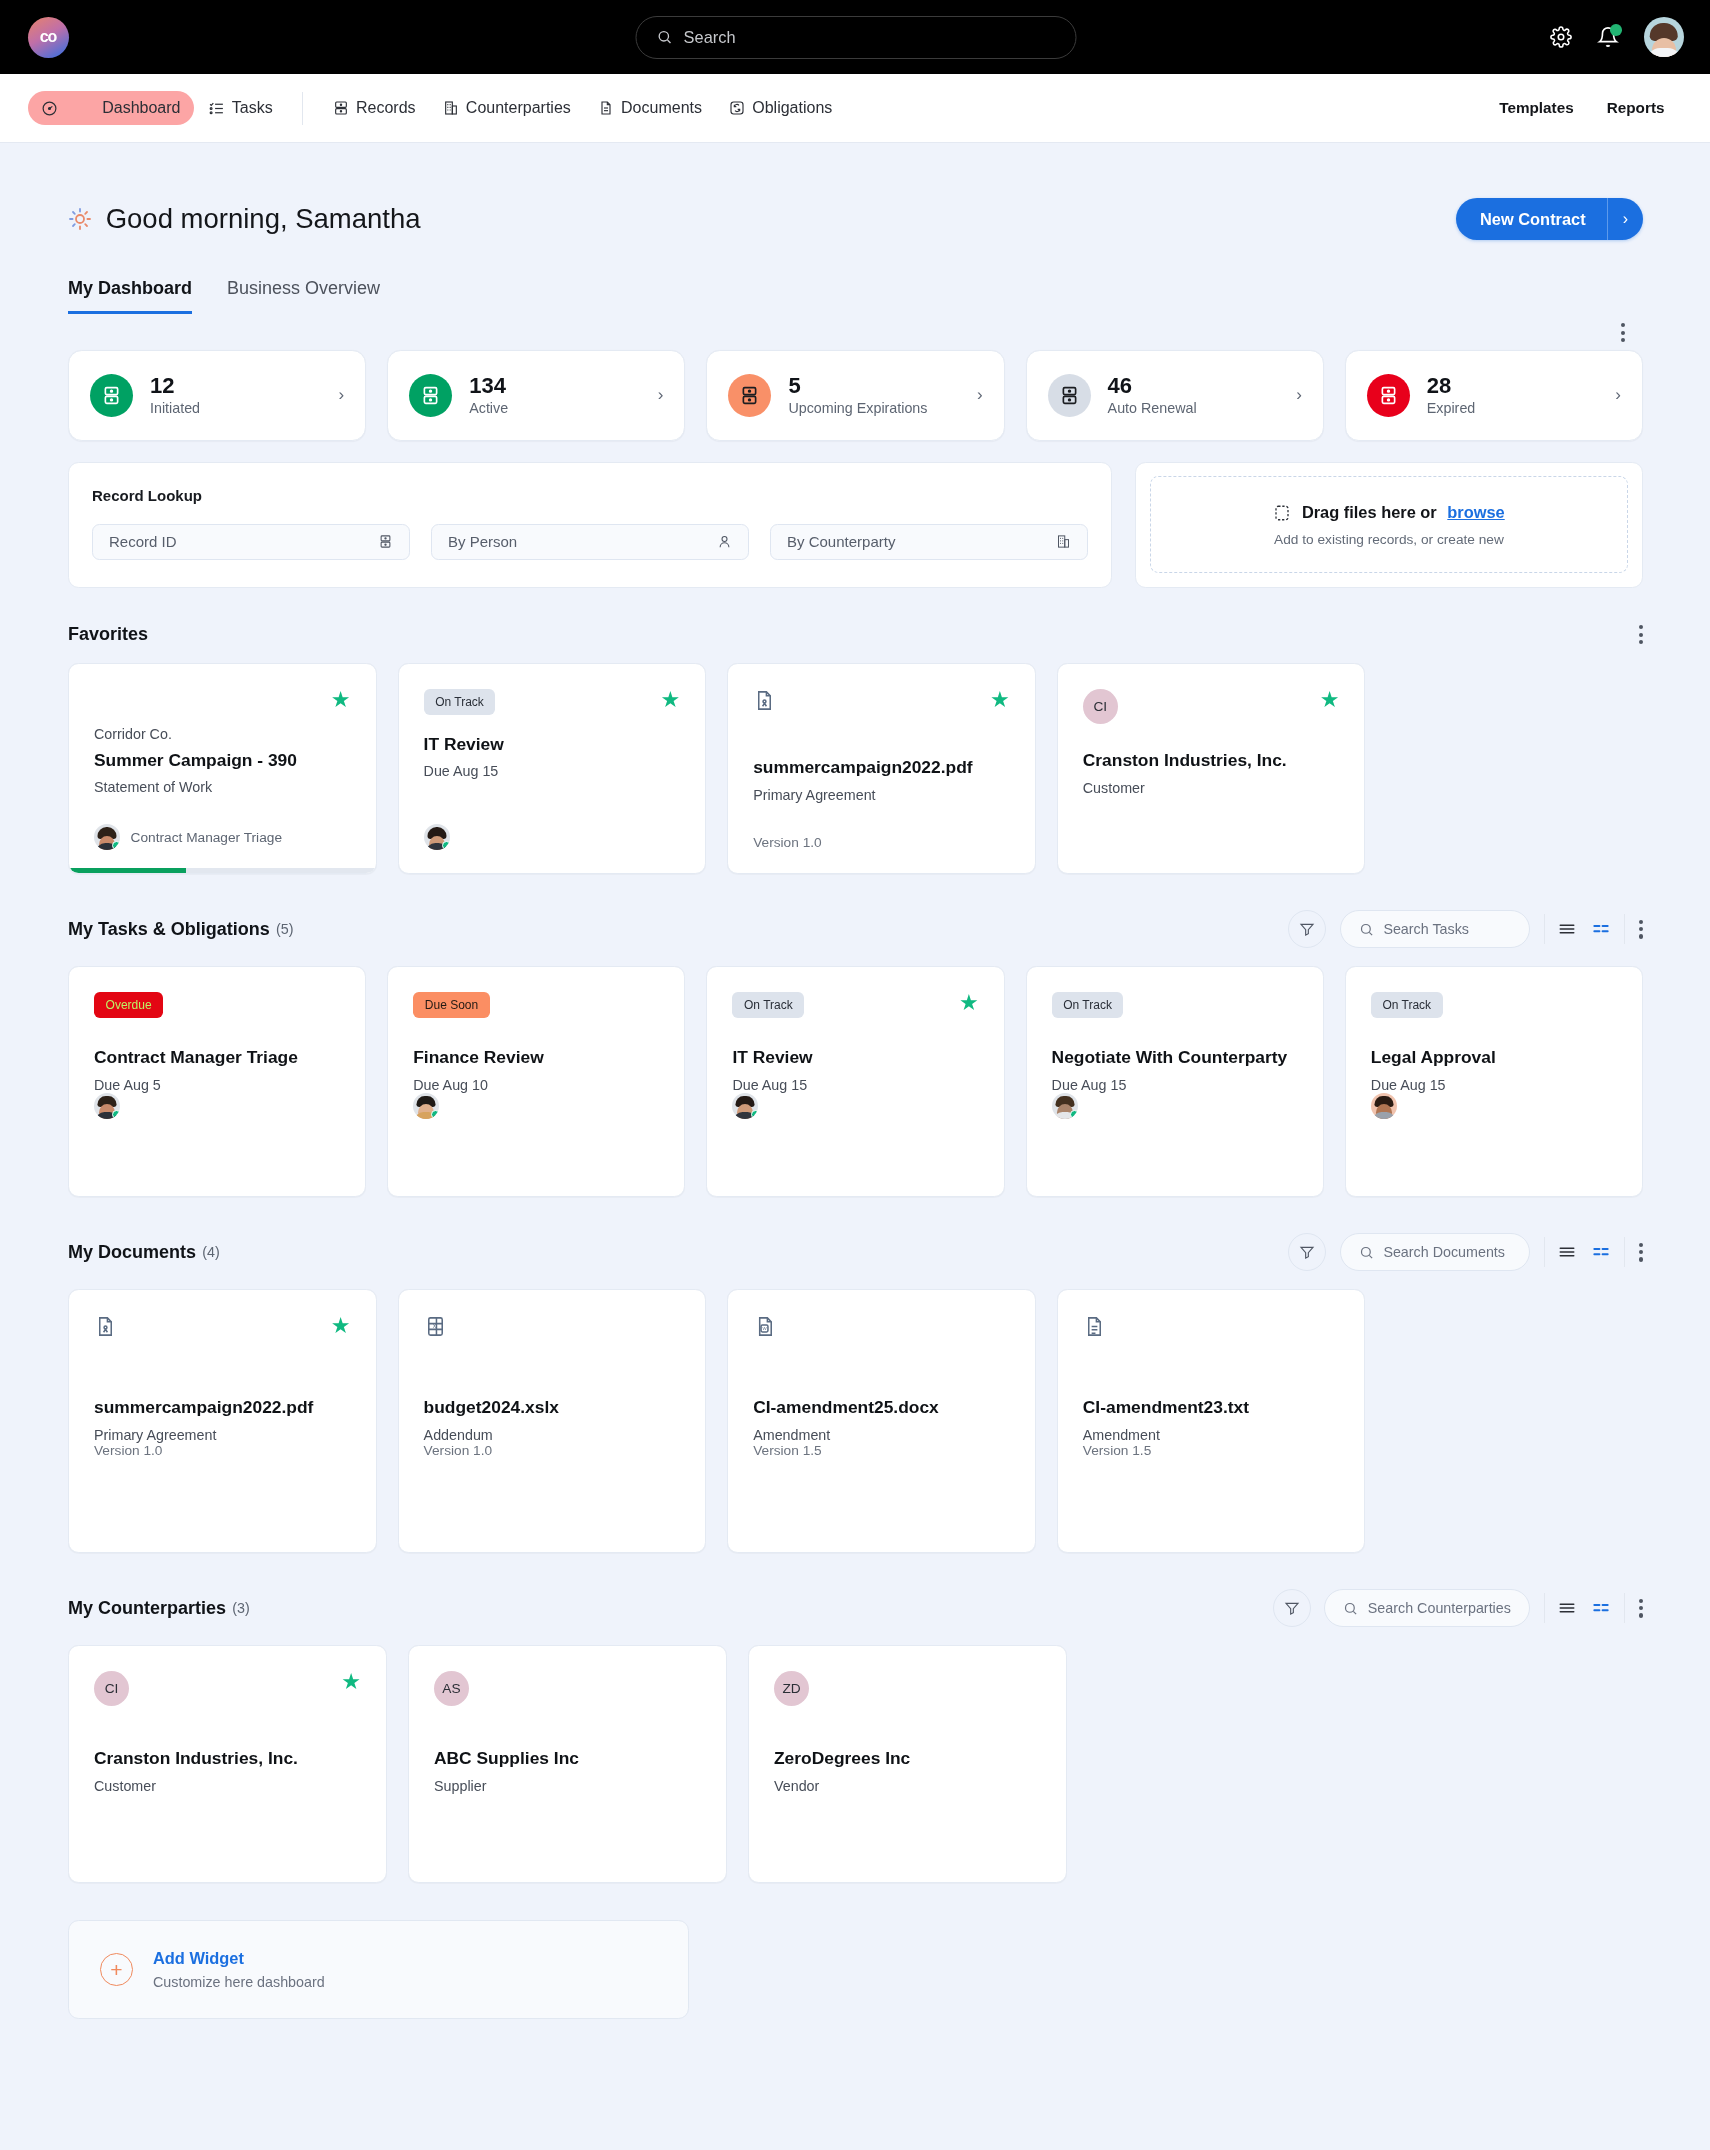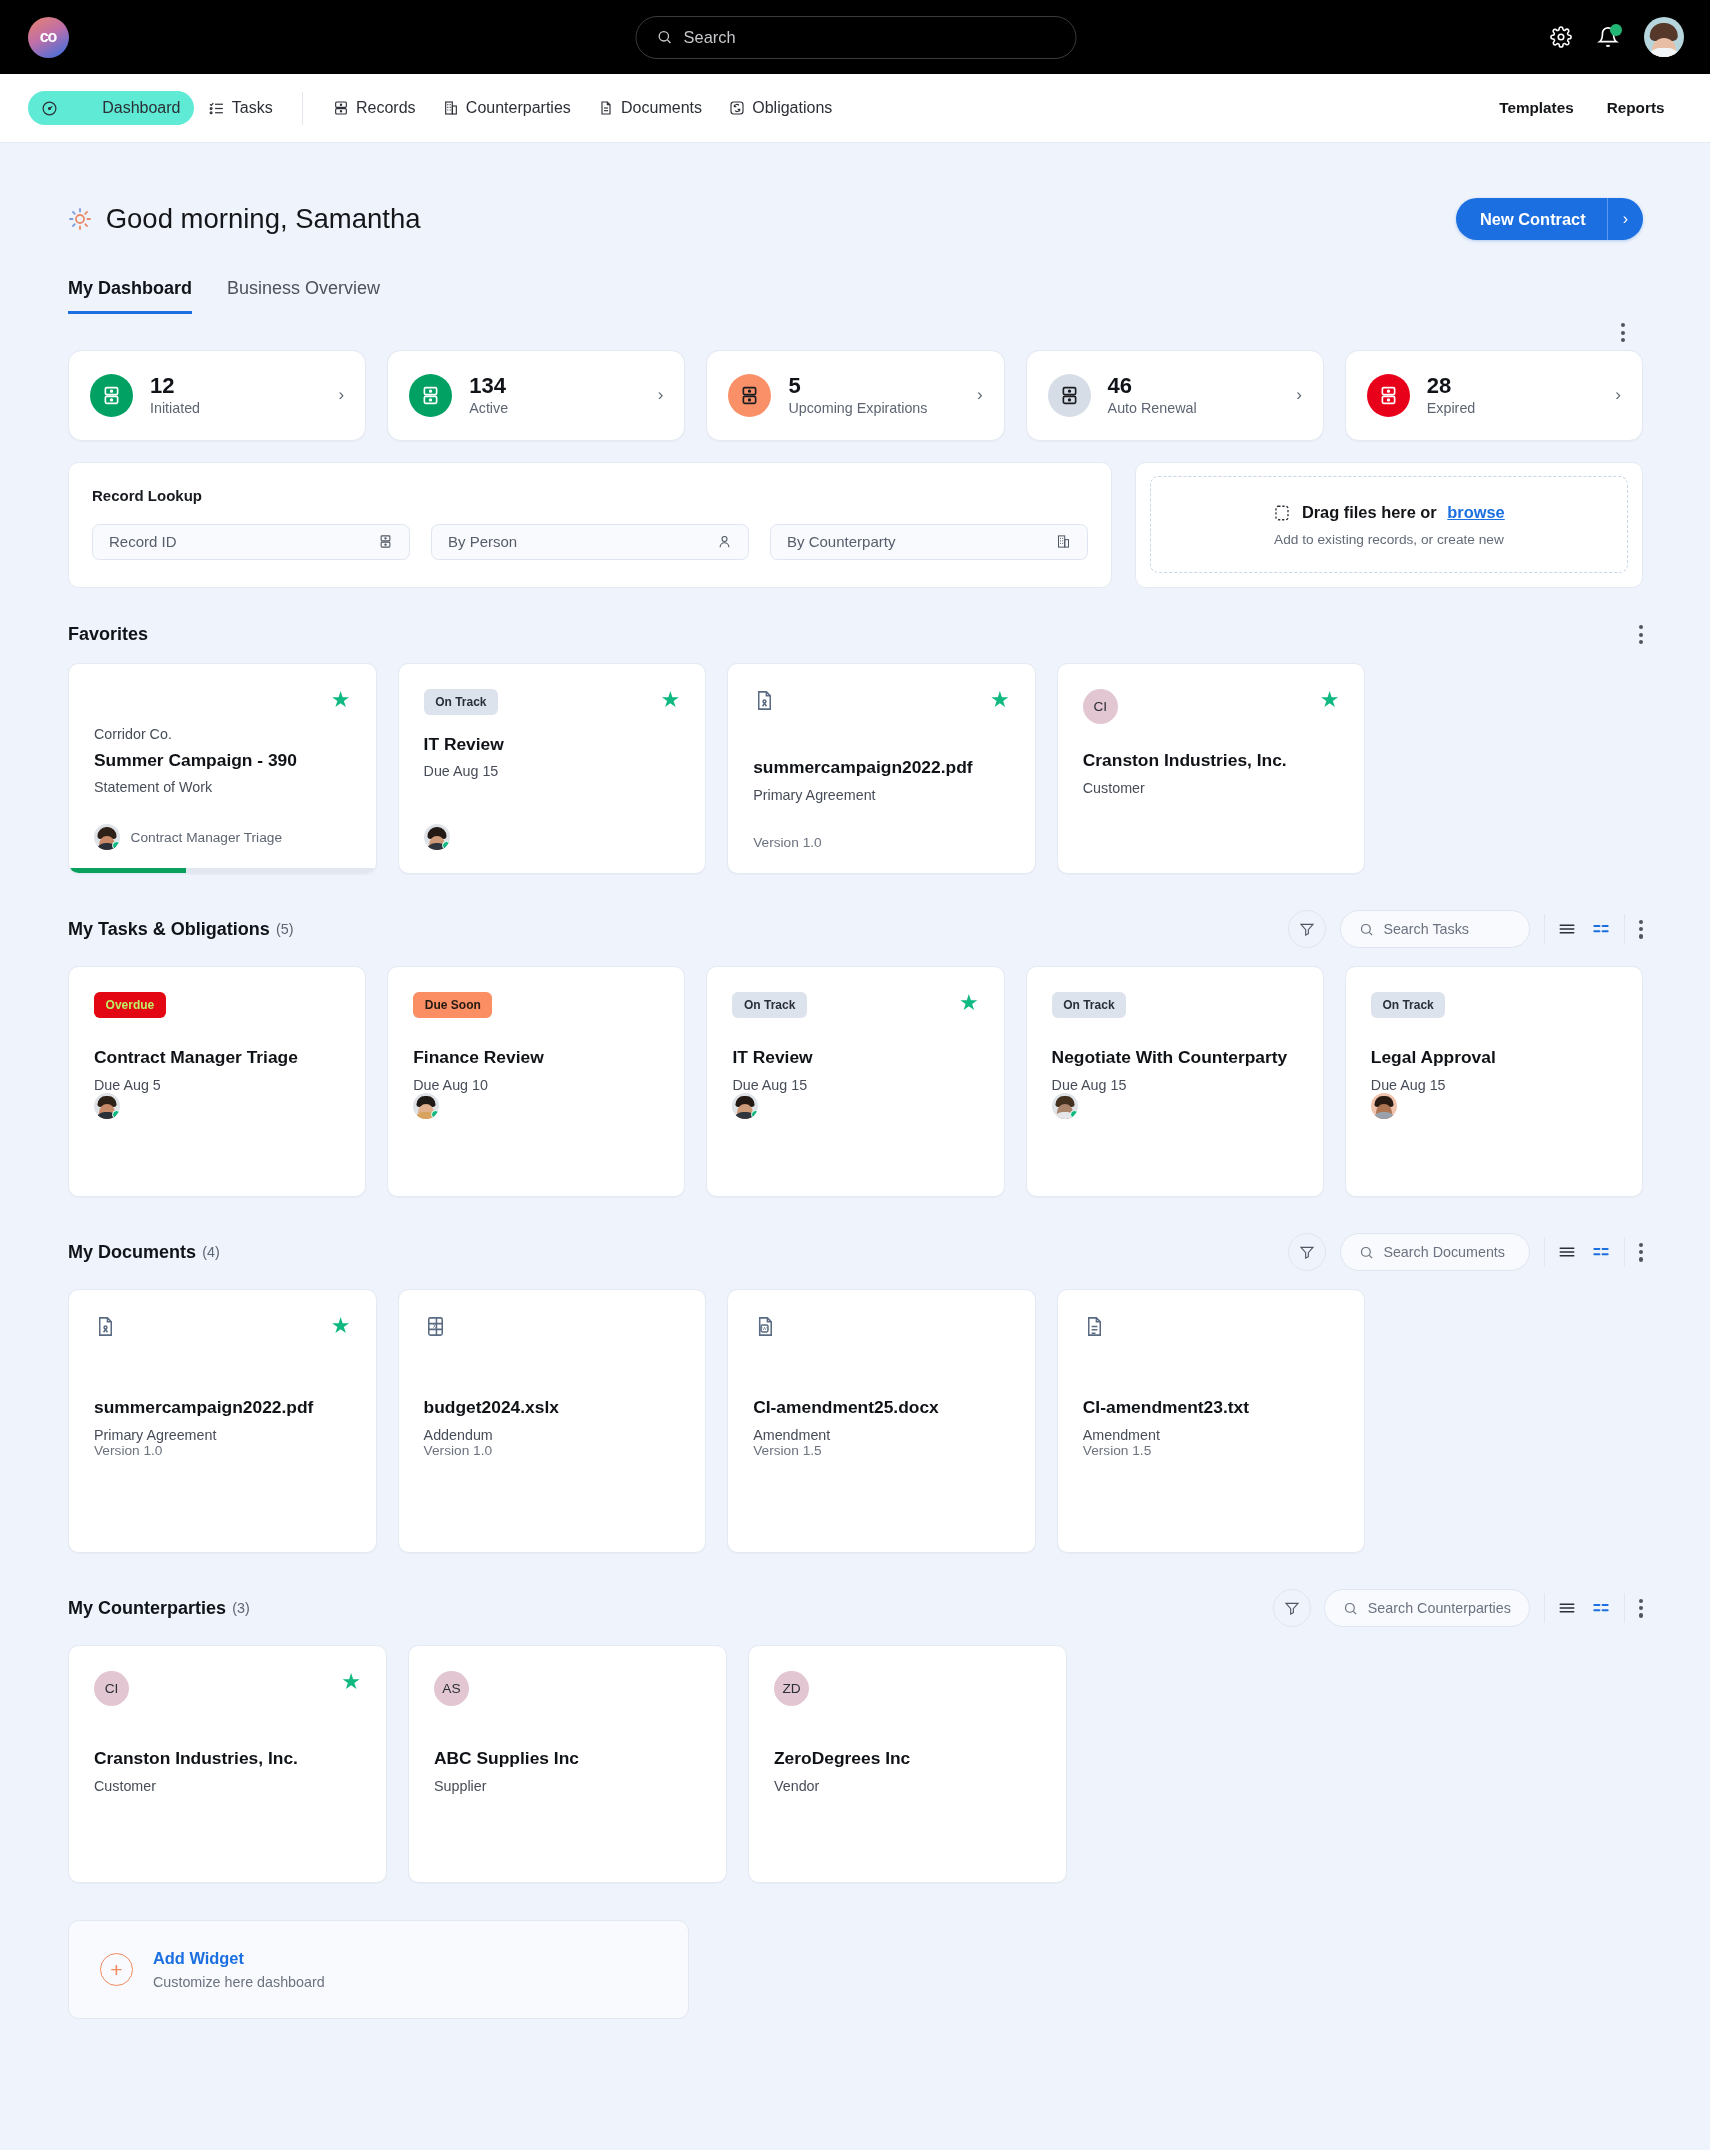--- a/index.html
+++ b/index.html
@@ -64,21 +64,21 @@
     height: 69px; background: #fff;
     display: flex; align-items: center; padding: 0 27.5px;
     border-bottom: 0.5px solid #e4e9f2;
   }
   .nav-group { display: flex; align-items: center; }
   .nav-item {
     display: flex; align-items: center; gap: 6.9px;
     font-size: 16px; color: #2c2f36; padding: 8.4px 13.7px;
     border-radius: 20px; white-space: nowrap;
   }
-  .nav-item.active { background: #5eead4; gap: 44px; }
+  .nav-item.active { background: #fca5a5; gap: 44px; }
   .nav-sep { width: 1.1px; height: 33px; background: #e2e7ef; margin: 0 16px; }
   .nav-right { margin-left: auto; display: flex; gap: 33px; padding-right: 19px; }
   .nav-right .lk { font-size: 15.3px; font-weight: 700; color: #14161a; }
 
   
   .page { padding: 0 68px; }
   .greet-row {
     display: flex; align-items: center; margin-top: 55px;
   }
   .greet {
@@ -171,21 +171,21 @@
   
   .grid { display: flex; gap: 21px; }
   .card {
     background: #fff; border: 0.5px solid #e4eaf3; border-radius: 10.6px;
     padding: 25px 25px 23px; position: relative; overflow: hidden;
     box-shadow: 0 0.5px 1.1px rgba(16,24,40,.03);
   }
   .card-top { display: flex; align-items: flex-start; min-height: 37px; }
   .star { margin-left: auto; color: #10b981; font-size: 22px; line-height: 1; }
   .badge {
-    font-size: 12px; font-weight: 700; padding: 5.8px 11.6px; border-radius: 5.8px;
+    font-size: 12px; font-weight: 400; padding: 5.8px 11.6px; border-radius: 5.8px;
     display: inline-block;
   }
   .badge.ontrack { background: #dde3ec; color: #2a2f38; }
   .badge.overdue { background: #e30613; color: #bef264; text-align: center; }
   .badge.duesoon { background: #fb8e63; color: #231a14; }
   .org { font-size: 14.3px; color: #474d58; }
   .c-title { font-size: 17.4px; font-weight: 700; color: #0f1216; margin-top: 7.4px; }
   .c-sub { font-size: 14.3px; color: #474d58; margin-top: 8.4px; }
   .c-meta { font-size: 13.7px; color: #6c737f; }
   .avatar-sm {

